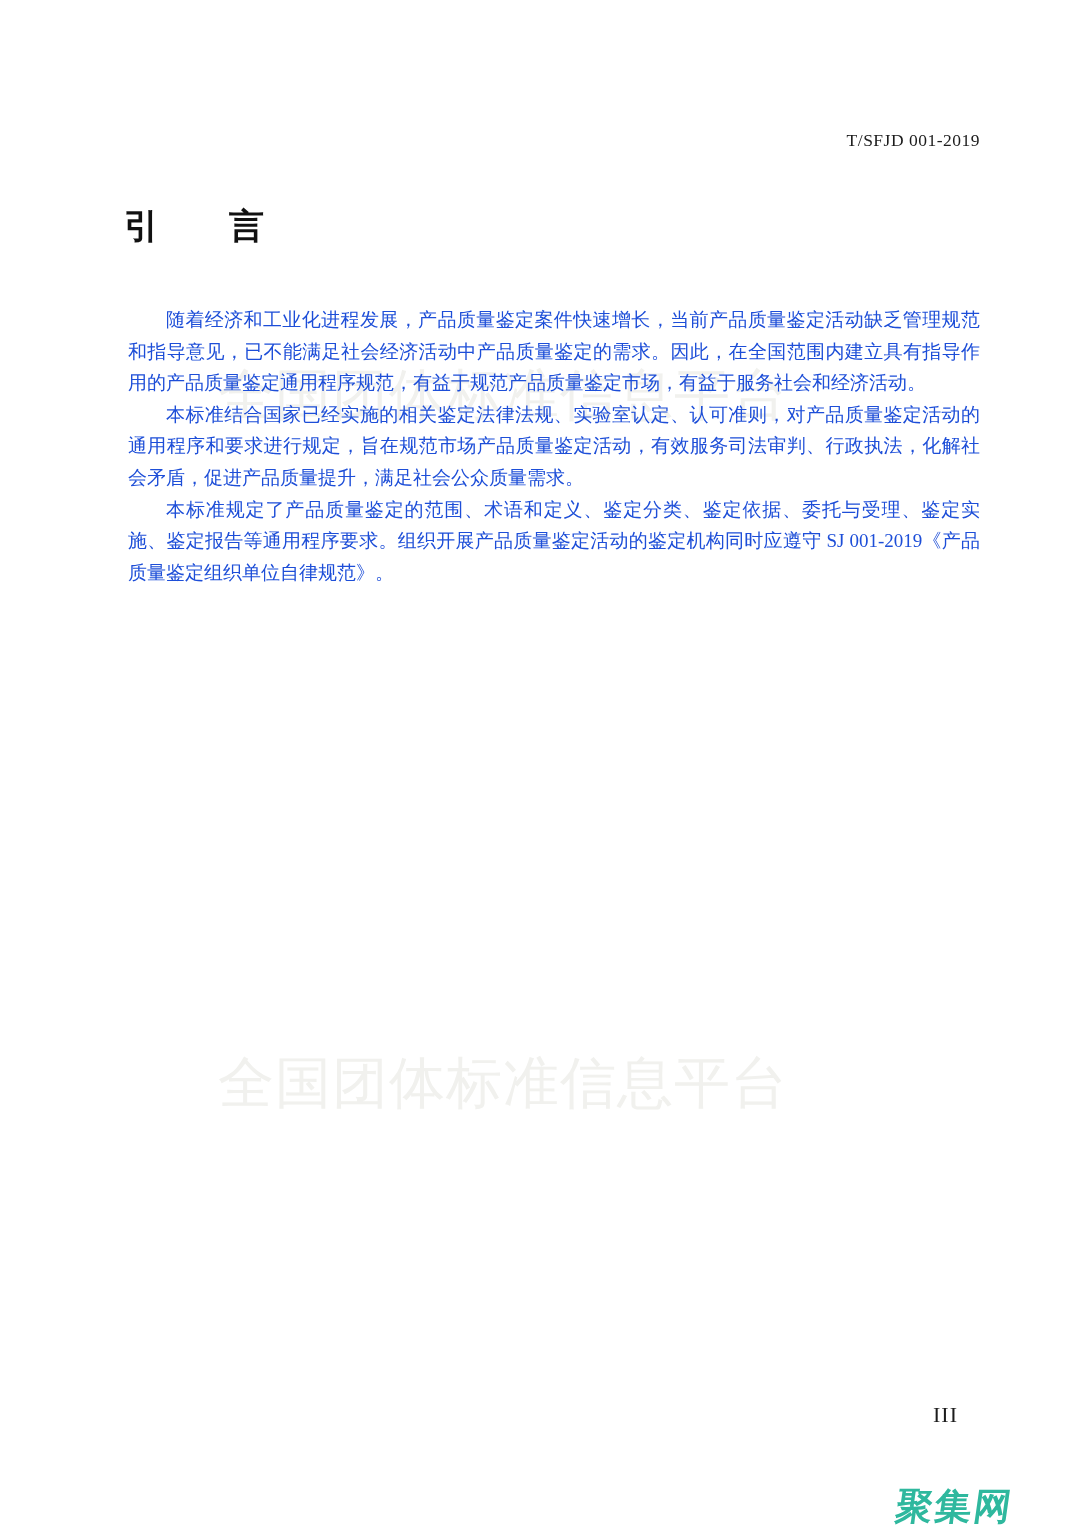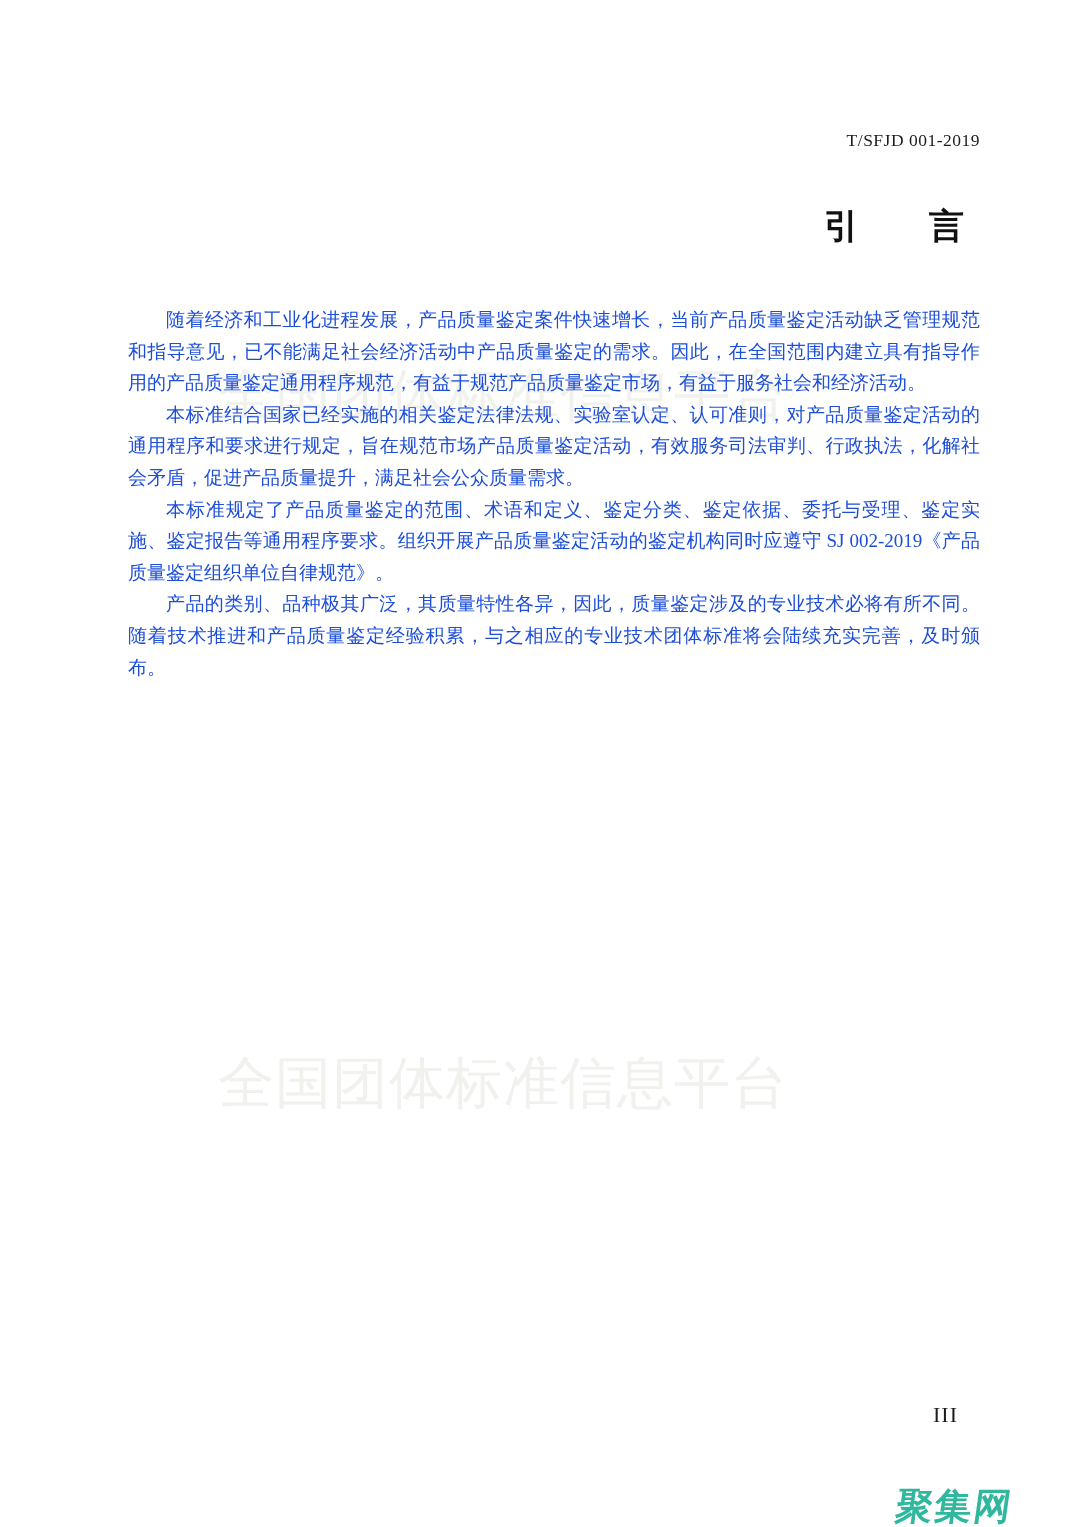--- a/index.html
+++ b/index.html
@@ -21,23 +21,23 @@
     width: 852px;
     text-align: right;
     font-size: 17.5px;
     color: #1c1c1c;
     font-family: "Liberation Serif", "DejaVu Serif", serif;
     letter-spacing: 0.5px;
   }
   .doc-title {
     position: absolute;
     top: 203px;
-    left: 112px;
+    left: 124px;
     width: 852px;
-    text-align: right;
+    text-align: left;
     font-size: 35px;
     font-weight: bold;
     color: #111111;
     font-family: "Liberation Sans", "DejaVu Sans", sans-serif;
     white-space: pre;
   }
   .body-text {
     position: absolute;
     top: 304px;
     left: 128px;
@@ -93,22 +93,21 @@
 
   <div class="doc-number">T/SFJD 001-2019</div>
 
   <h1 class="doc-title">引　　言</h1>
 
   <div class="watermark wm-upper" style="color: rgb(241, 241, 238);">全国团体标准信息平台</div>
 
   <div class="body-text">
     <p>随着经济和工业化进程发展，产品质量鉴定案件快速增长，当前产品质量鉴定活动缺乏管理规范和指导意见，已不能满足社会经济活动中产品质量鉴定的需求。因此，在全国范围内建立具有指导作用的产品质量鉴定通用程序规范，有益于规范产品质量鉴定市场，有益于服务社会和经济活动。</p>
     <p>本标准结合国家已经实施的相关鉴定法律法规、实验室认定、认可准则，对产品质量鉴定活动的通用程序和要求进行规定，旨在规范市场产品质量鉴定活动，有效服务司法审判、行政执法，化解社会矛盾，促进产品质量提升，满足社会公众质量需求。</p>
-    <p>本标准规定了产品质量鉴定的范围、术语和定义、鉴定分类、鉴定依据、委托与受理、鉴定实施、鉴定报告等通用程序要求。组织开展产品质量鉴定活动的鉴定机构同时应遵守 SJ 002-2019《产品质量鉴定组织单位自律规范》。</p>
-    <p>产品的类别、品种极其广泛，其质量特性各异，因此，质量鉴定涉及的专业技术必将有所不同。随着技术推进和产品质量鉴定经验积累，与之相应的专业技术团体标准将会陆续充实完善，及时颁布。</p>
+    <p>本标准规定了产品质量鉴定的范围、术语和定义、鉴定分类、鉴定依据、委托与受理、鉴定实施、鉴定报告等通用程序要求。组织开展产品质量鉴定活动的鉴定机构同时应遵守 SJ 001-2019《产品质量鉴定组织单位自律规范》。</p>
   </div>
 
   <div class="watermark wm-lower" style="color: rgb(241, 241, 238);">全国团体标准信息平台</div>
 
   <div class="page-number">III</div>
 
   <div class="site-watermark" style="color: rgb(47, 184, 158);">聚集网</div>
 
 </div>
 

